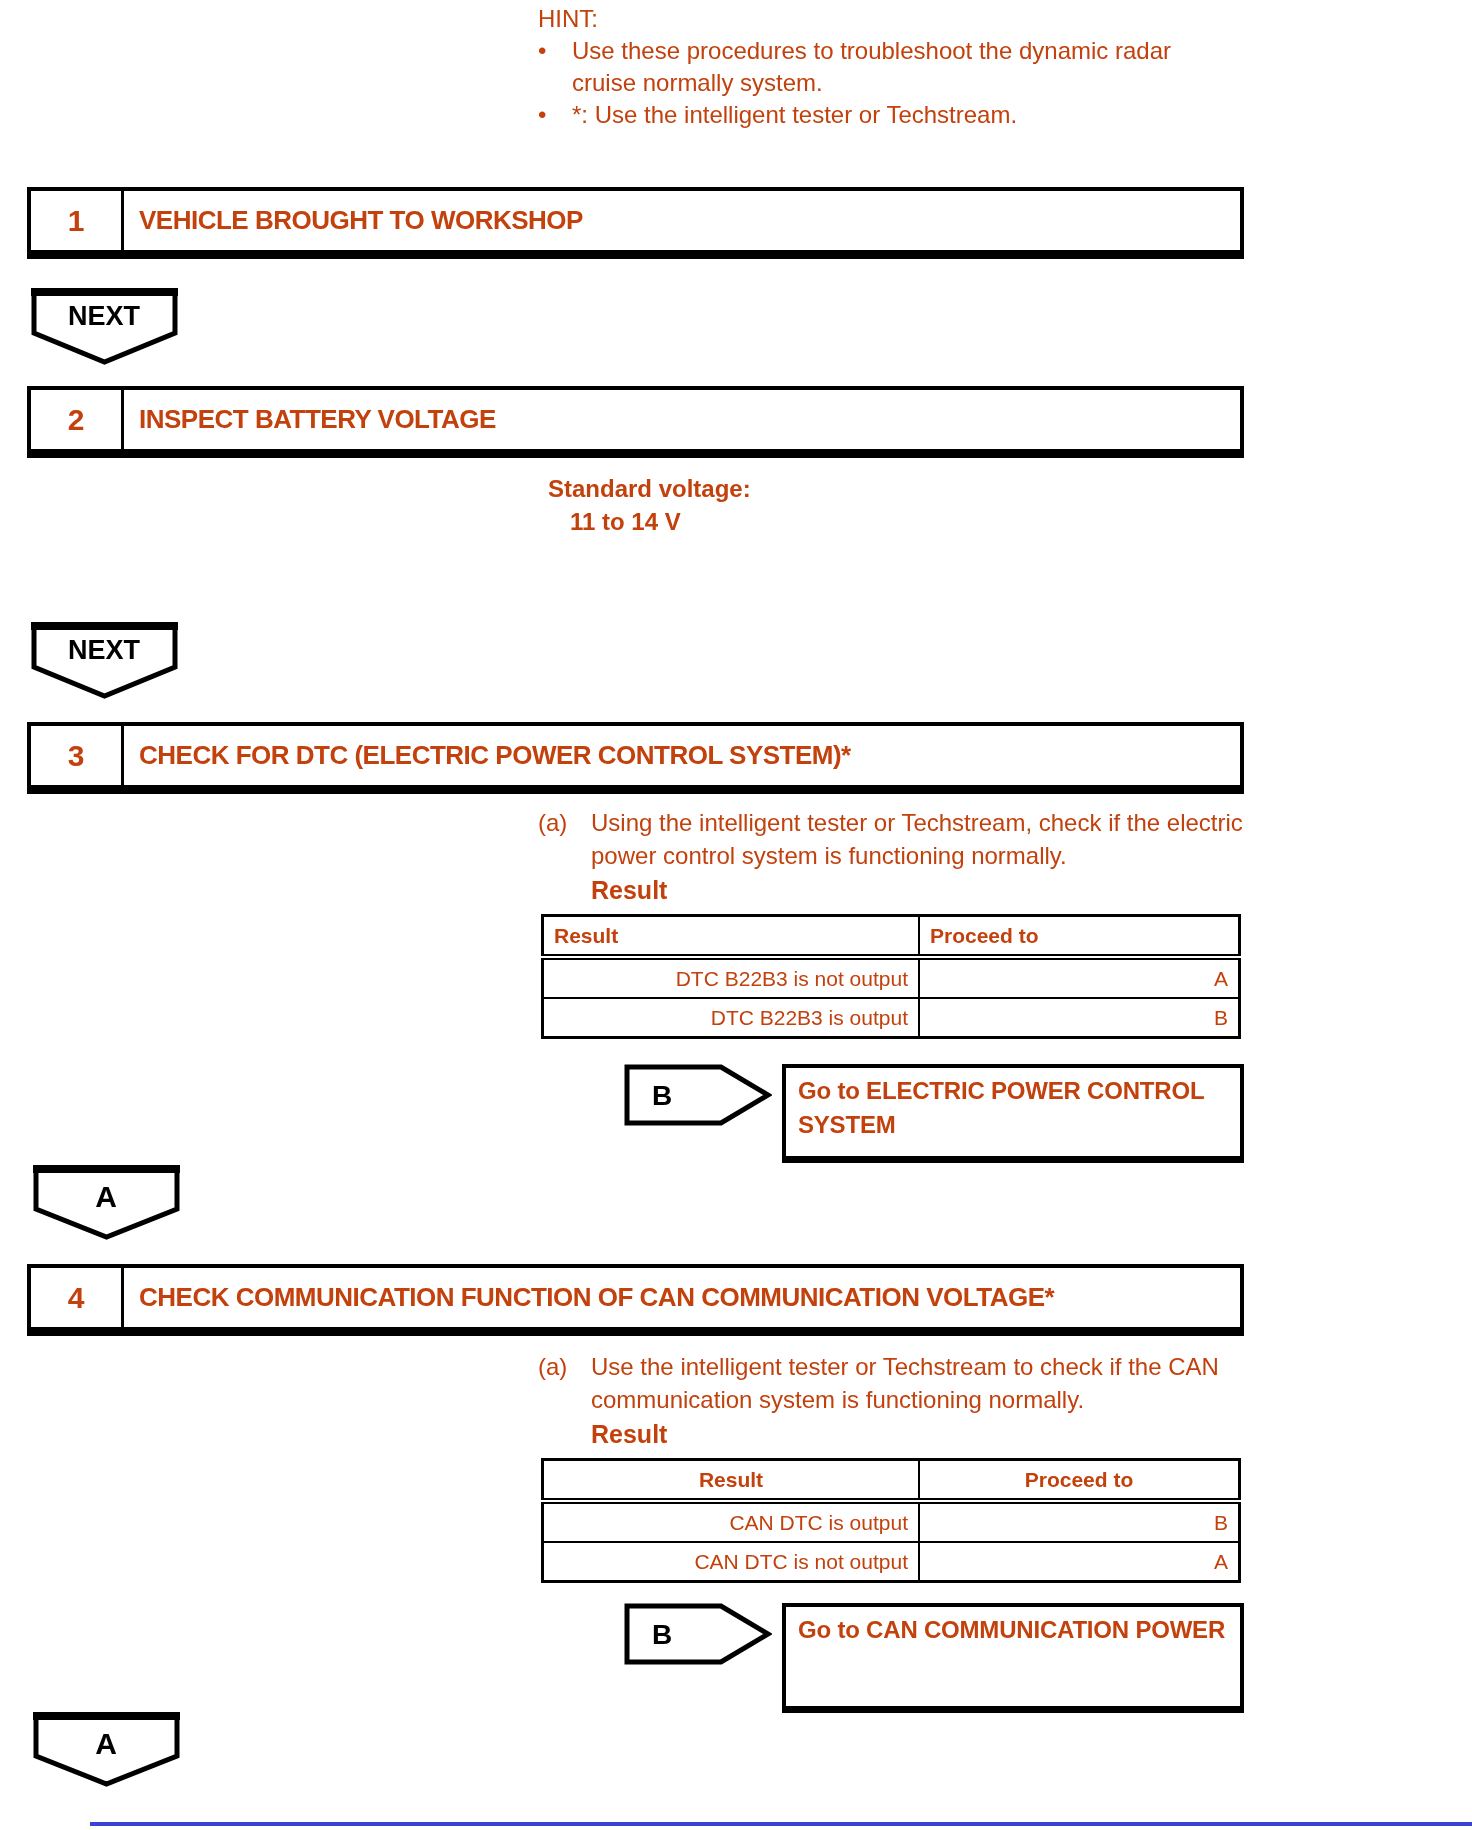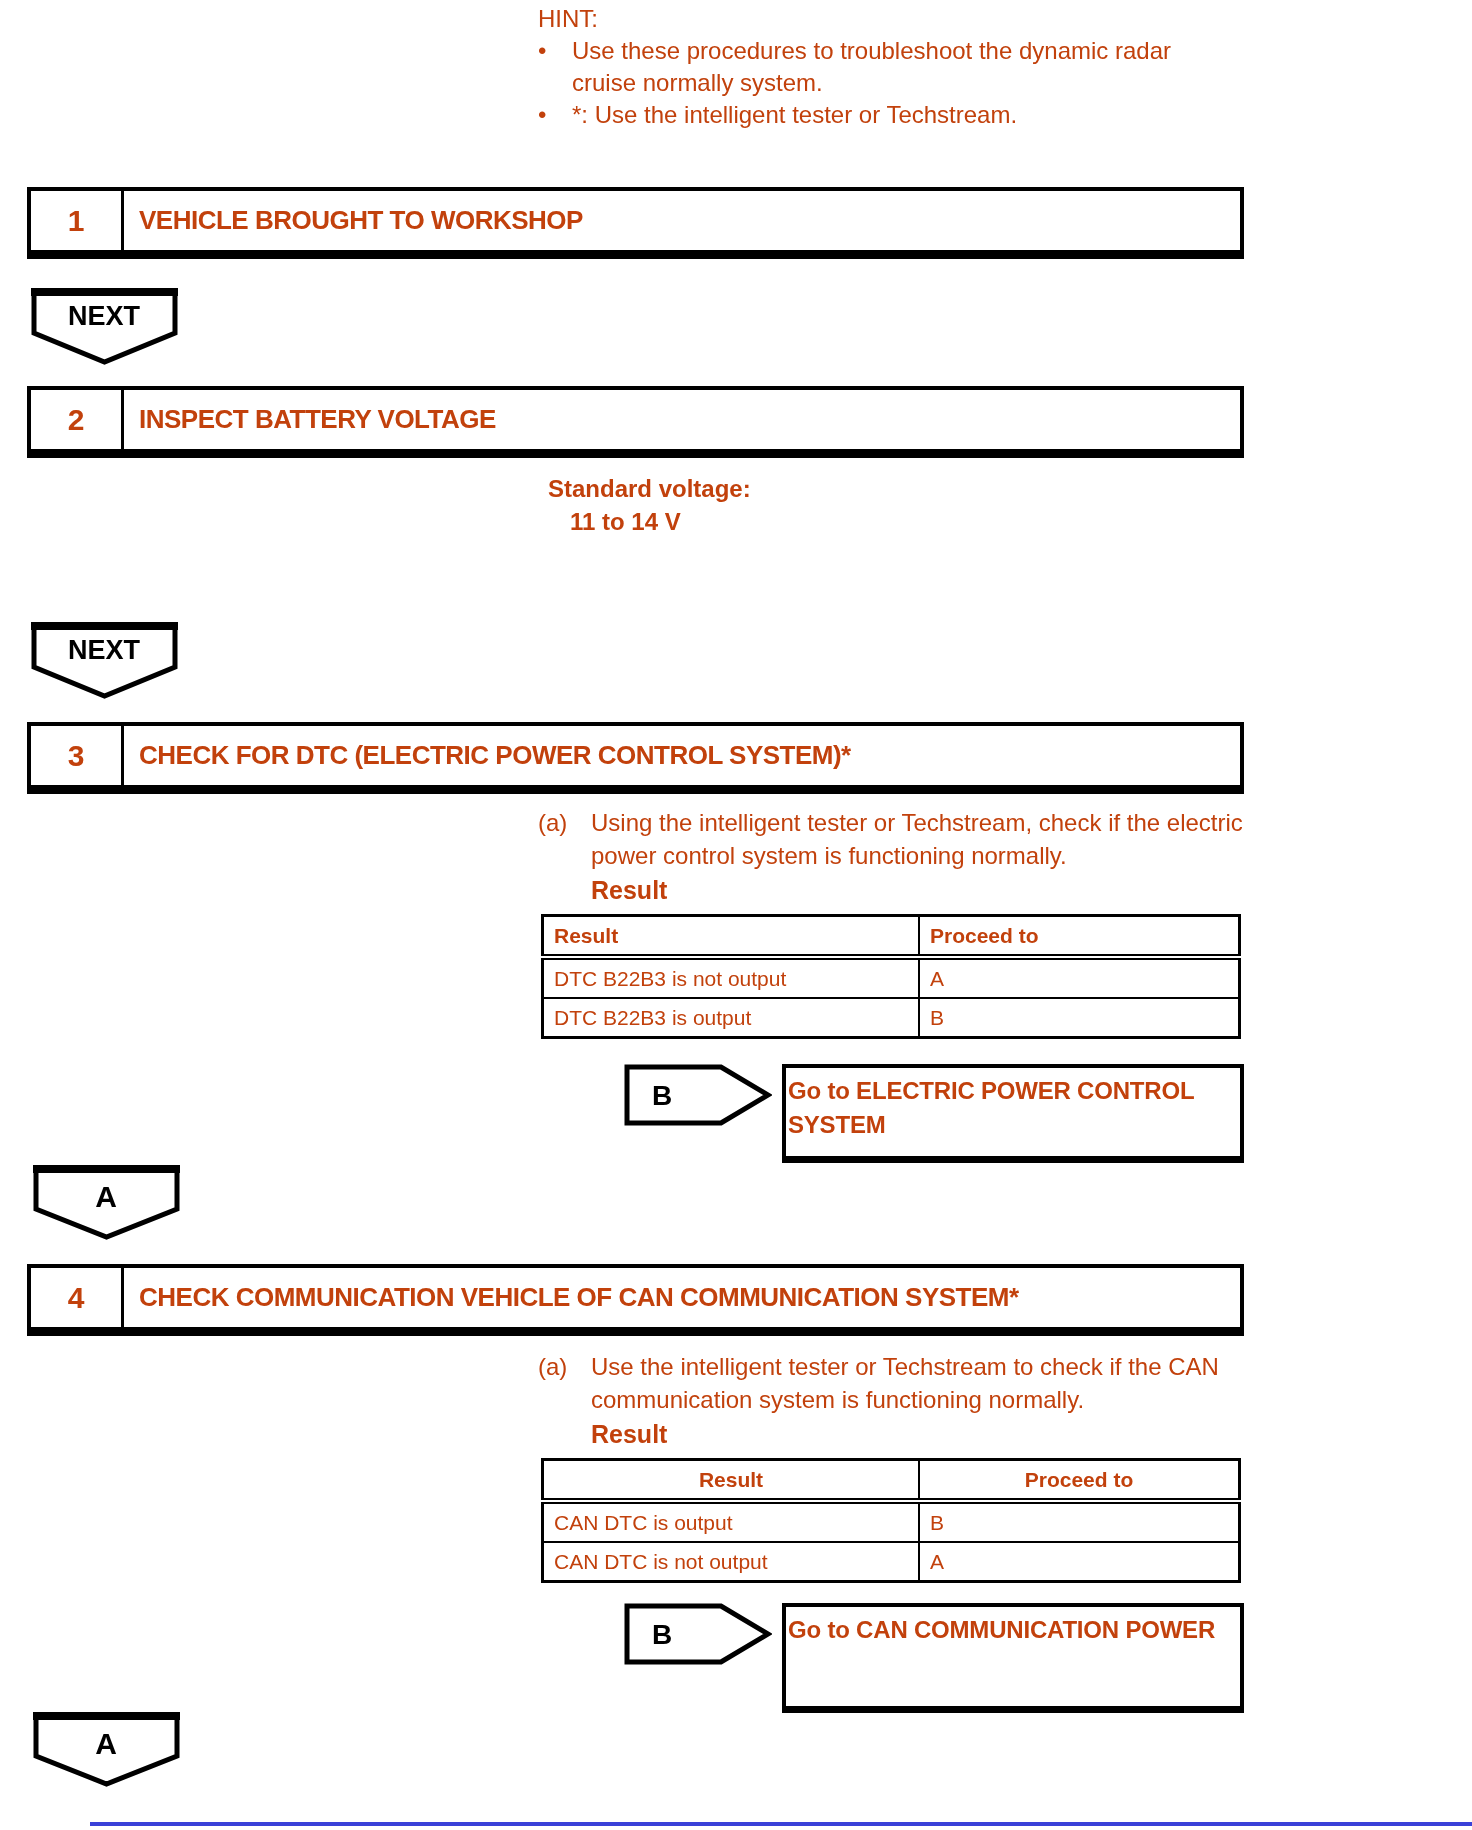--- a/index.html
+++ b/index.html
@@ -36,27 +36,27 @@
   .result-heading{font-weight:bold;font-size:25px;margin:4px 0 9px 53px;}
 
   
   .result-table{border-collapse:collapse;border:3px solid #000;margin-left:3px;
                 table-layout:fixed;width:700px;font-size:21px;}
   .result-table th,.result-table td{border:2px solid #000;padding:4px 10px;height:29px;
                 vertical-align:middle;font-size:21px;}
   .result-table th{border-bottom:6px double #000;font-weight:bold;}
   .t1 th{text-align:left;}
   .t2 th{text-align:center;}
-  .result-table td{text-align:left;}
+  .result-table td{text-align:right;}
   .col-result{width:354px;}
 
   
   .go-box{position:absolute;left:782px;width:462px;box-sizing:border-box;background:#fff;
           border:4px solid #000;border-bottom-width:7px;font-weight:bold;font-size:24px;
-          line-height:34px;padding:6px 2px;letter-spacing:-0.2px;}
+          line-height:34px;padding:6px 12px;letter-spacing:-0.2px;}
 
   svg{display:block;}
   svg text{font-family:"Liberation Sans",sans-serif;font-weight:bold;fill:#000;}
 
   .footer-rule{position:absolute;left:90px;top:1822px;width:1382px;height:4px;background:#3a41d8;}
 </style>
 </head>
 <body>
 
 <div class="page">
@@ -138,21 +138,21 @@
   <div class="go-box" style="top:1064px;height:99px;">Go to ELECTRIC POWER CONTROL SYSTEM</div>
 
   <svg class="abs" style="left:33px;top:1165px;" width="147" height="76" viewBox="0 0 147 76">
     <polygon points="3,5 144,5 144,44 73.5,72 3,44" fill="#fff" stroke="#000" stroke-width="5"></polygon>
     <rect x="0" y="0" width="147" height="8" fill="#000"></rect>
     <text x="73" y="42" text-anchor="middle" font-size="30">A</text>
   </svg>
 
   <div class="step-box" style="top:1264px;">
     <div class="step-num">4</div>
-    <div class="step-title">CHECK COMMUNICATION VEHICLE OF CAN COMMUNICATION SYSTEM*</div>
+    <div class="step-title">CHECK COMMUNICATION FUNCTION OF CAN COMMUNICATION VOLTAGE*</div>
   </div>
 
   <div class="detail" style="top:1350px;">
     <div class="item-row">
       <span class="item-label">(a)</span>
       <span class="item-text">Use the intelligent tester or Techstream to check if the CAN communication system is functioning normally.</span>
     </div>
     <div class="result-heading">Result</div>
     <table class="result-table t2">
       <thead>

